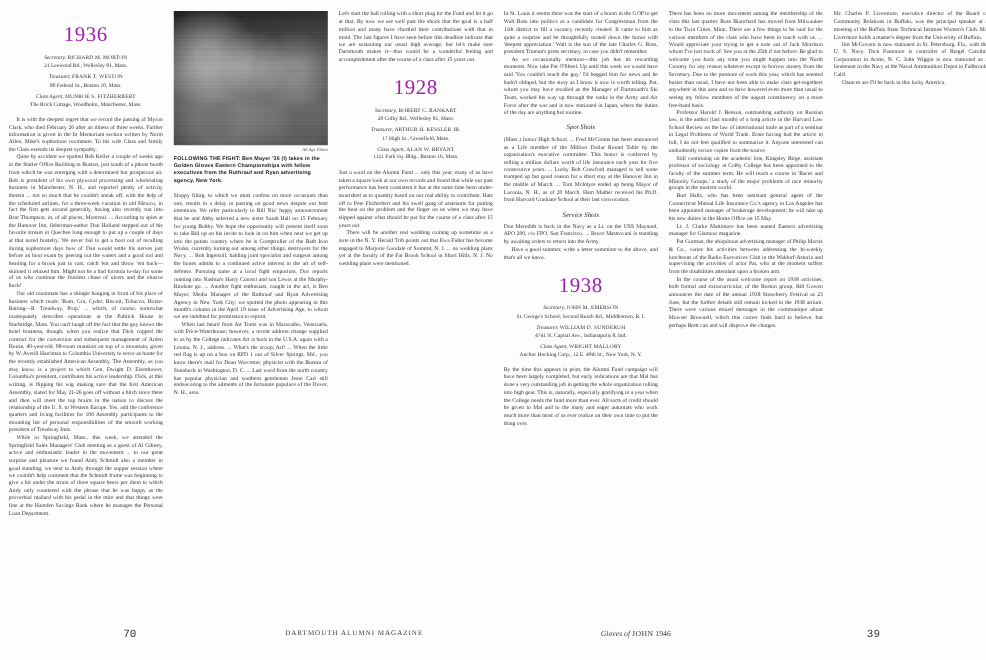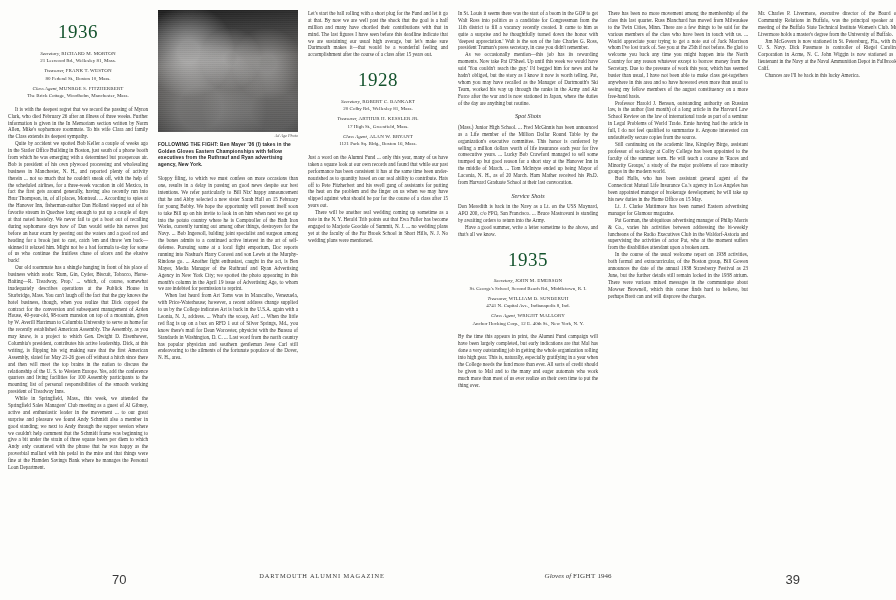--- a/index.html
+++ b/index.html
@@ -33,21 +33,21 @@
   }
   .col p{margin:0;text-indent:7px;}
   .col p.noind{text-indent:0;}
 
   .class-year{
     text-align:center;
     font-size:19px;
     font-family:"Liberation Serif", serif;
     letter-spacing:.5px;
     margin:9px 0 5px 0;
-    color:#14532d;
+    color:#a21caf;
     font-weight:400;
   }
   .officers{
     text-align:center;
     font-size:5.0px;
     line-height:1.5;
     margin-bottom:6px;
     color:#313131;
   }
   .officers .role{font-style:italic;}
@@ -97,22 +97,22 @@
     text-align:left;
   }
 
   .footer{
     position:absolute;
     left:0;right:0;bottom:14px;
     height:14px;
   }
   .fnum{
     position:absolute;
-    font-size:13px;color:#3a3a3a;
-    font-family:Liberation Sans, sans-serif;
+    font-size:10px;color:#3a3a3a;
+    font-family:Liberation Mono, monospace;
   }
   .fnum.left{left:112px;}
   .fnum.right{right:96px;}
   .mag{
     position:absolute;left:0;right:0;text-align:center;
     font-size:6.4px;letter-spacing:.9px;
     font-variant:small-caps;color:#3a3a3a;
     transform:translateX(-126px);
   }
   .issue{
@@ -190,21 +190,21 @@
     </div>
 
     <div class="col">
       <p class="noind">In St. Louis it seems there was the start of a boom in the GOP to get Walt Ross into politics as a candidate for Congressman from the 11th district to fill a vacancy recently created. It came to him as quite a surprise and he thoughtfully turned down the honor with 'deepest appreciation.' Walt is the son of the late Charles G. Ross, president Truman's press secretary, in case you didn't remember.</p>
       <p>As we occasionally mention—this job has its rewarding moments. Now take Pat O'Sheel. Up until this week we would have said 'You couldn't reach the guy.' I'd begged him for news and he hadn't obliged, but the story as I know it now is worth telling. Pat, whom you may have recalled as the Manager of Dartmouth's Ski Team, worked his way up through the ranks in the Army and Air Force after the war and is now stationed in Japan, where the duties of the day are anything but routine.</p>
       <div class="subhead">Spot Shots</div>
       <p class="noind">(Mass.) Junior High School. ... Fred McGinnis has been announced as a Life member of the Million Dollar Round Table by the organization's executive committee. This honor is conferred by selling a million dollars worth of life insurance each year for five consecutive years. ... Lucky Bob Crawford managed to sell some trumped up but good reason for a short stay at the Hanover Inn in the middle of March. ... Tom McIntyre ended up being Mayor of Laconia, N. H., as of 20 March. Ham Mather received his Ph.D. from Harvard Graduate School at their last convocation.</p>
       <div class="subhead">Service Shots</div>
       <p class="noind">Don Meredith is back in the Navy as a Lt. on the USS Maynard, APO 200, c/o FPO, San Francisco. ... Bruce Mastrovani is standing by awaiting orders to return into the Army.</p>
       <p>Have a good summer, write a letter sometime to the above, and that's all we know.</p>
-      <div class="class-year">1935</div>
+      <div class="class-year">1938</div>
       <div class="officers">
         <div class="blk">
           <span class="role">Secretary,</span>
           <span class="nm">JOHN M. EMERSON</span>
           <span class="addr">St. George's School, Second Beach Rd., Middletown, R. I.</span>
         </div>
         <div class="blk">
           <span class="role">Treasurer,</span>
           <span class="nm">WILLIAM D. SUNDERUH</span>
           <span class="addr">4741 N. Capital Ave., Indianapolis 8, Ind.</span>
@@ -233,17 +233,17 @@
       <p>Jim McGovern is now stationed in St. Petersburg, Fla., with the U. S. Navy. Dick Passmore is controller of Riegel Carolina Corporation in Acme, N. C. John Wiggin is now stationed as a lieutenant in the Navy at the Naval Ammunition Depot in Fallbrook, Calif.</p>
       <p>Chances are I'll be back in this lucky America.</p>
       <p></p>
     </div>
 
   </div>
 
   <div class="footer">
     <span class="fnum left">70</span>
     <span class="mag">DARTMOUTH ALUMNI MAGAZINE</span>
-    <span class="issue"><i>Gloves of</i> <span class="mo">FIGHT</span> <span>1946</span></span>
+    <span class="issue"><i>Gloves of</i> <span class="mo">JOHN</span> <span>1946</span></span>
     <span class="fnum right">39</span>
   </div>
 
 </div>
 
 </body></html>

